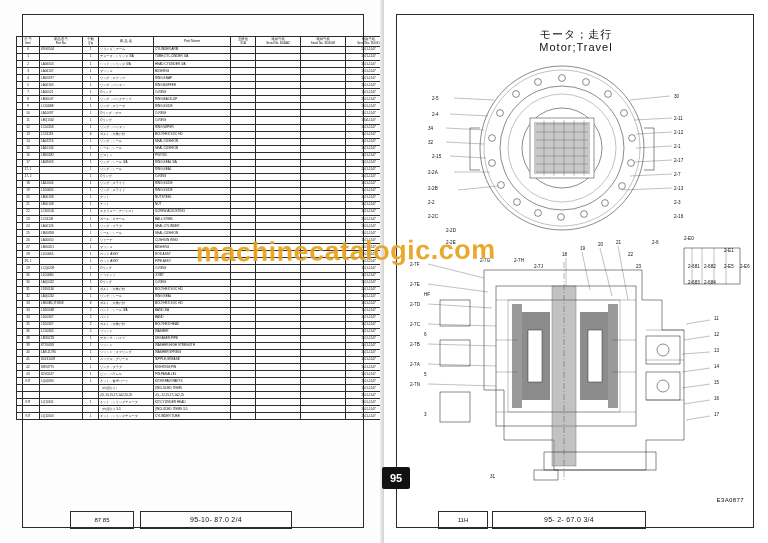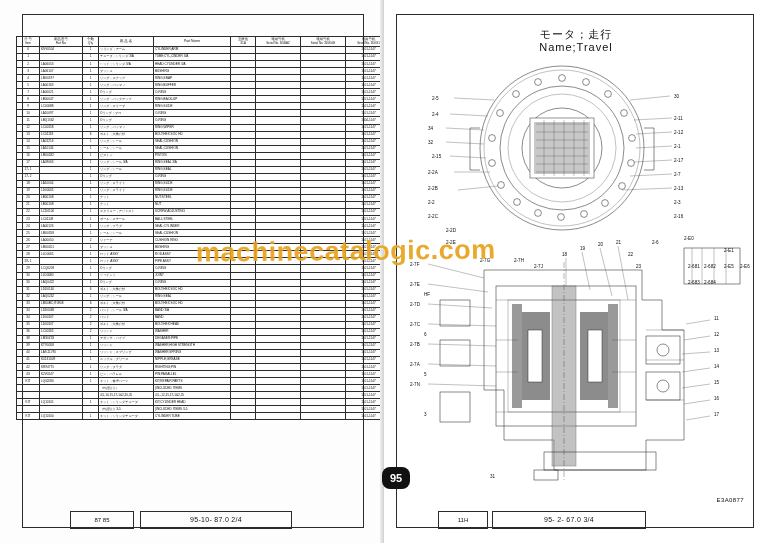--- a/index.html
+++ b/index.html
@@ -82,21 +82,21 @@
     border:1px solid #2b2b2b;
   }
   .draw-title{
     position:absolute;left:0;right:0;top:28px;text-align:center;
     font-size:11px;line-height:13px;letter-spacing:1px;color:#111;
   }
   .page-badge{
     position:absolute;left:-15px;top:452px;width:28px;height:22px;
     background:#111;color:#fff;font-size:11px;font-weight:bold;
     display:flex;align-items:center;justify-content:center;
-    border-radius:8px;
+    border-radius:2px;
   }
   .right-foot{
     position:absolute;left:12px;bottom:10px;width:356px;height:22px;
   }
   .rfoot-box{
     position:absolute;left:96px;top:0;width:152px;height:16px;
     border:1px solid #2b2b2b;font-size:7px;line-height:16px;text-align:center;
     letter-spacing:.3px;
   }
   .rfoot-left{
@@ -775,21 +775,21 @@
 
   <div class="spine"></div>
 
   <div class="right-page">
     <div class="right-frame">
       <div class="page-badge">95</div>
     </div>
 
     <div class="draw-title">
       <span>モータ；走行</span><br>
-      <span>Name;Travel</span>
+      <span>Motor;Travel</span>
     </div>
 
     <svg class="draw" viewBox="0 0 384 543">
 
       <g>
         <circle cx="178" cy="148" r="82" class="ln"></circle>
         <circle cx="178" cy="148" r="78" class="ln-thin"></circle>
         <circle cx="178" cy="148" r="62" class="ln"></circle>
         <circle cx="178" cy="148" r="54" class="ln-thin"></circle>
         <circle cx="178" cy="148" r="40" class="ln"></circle>

